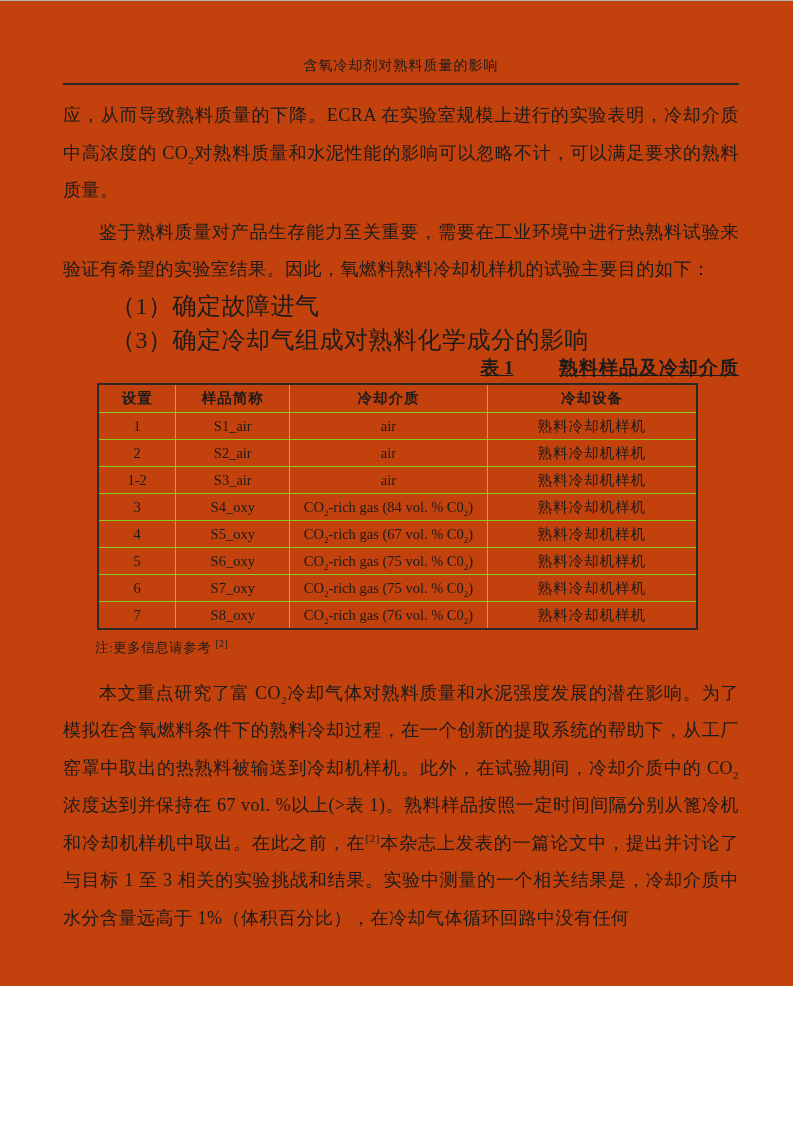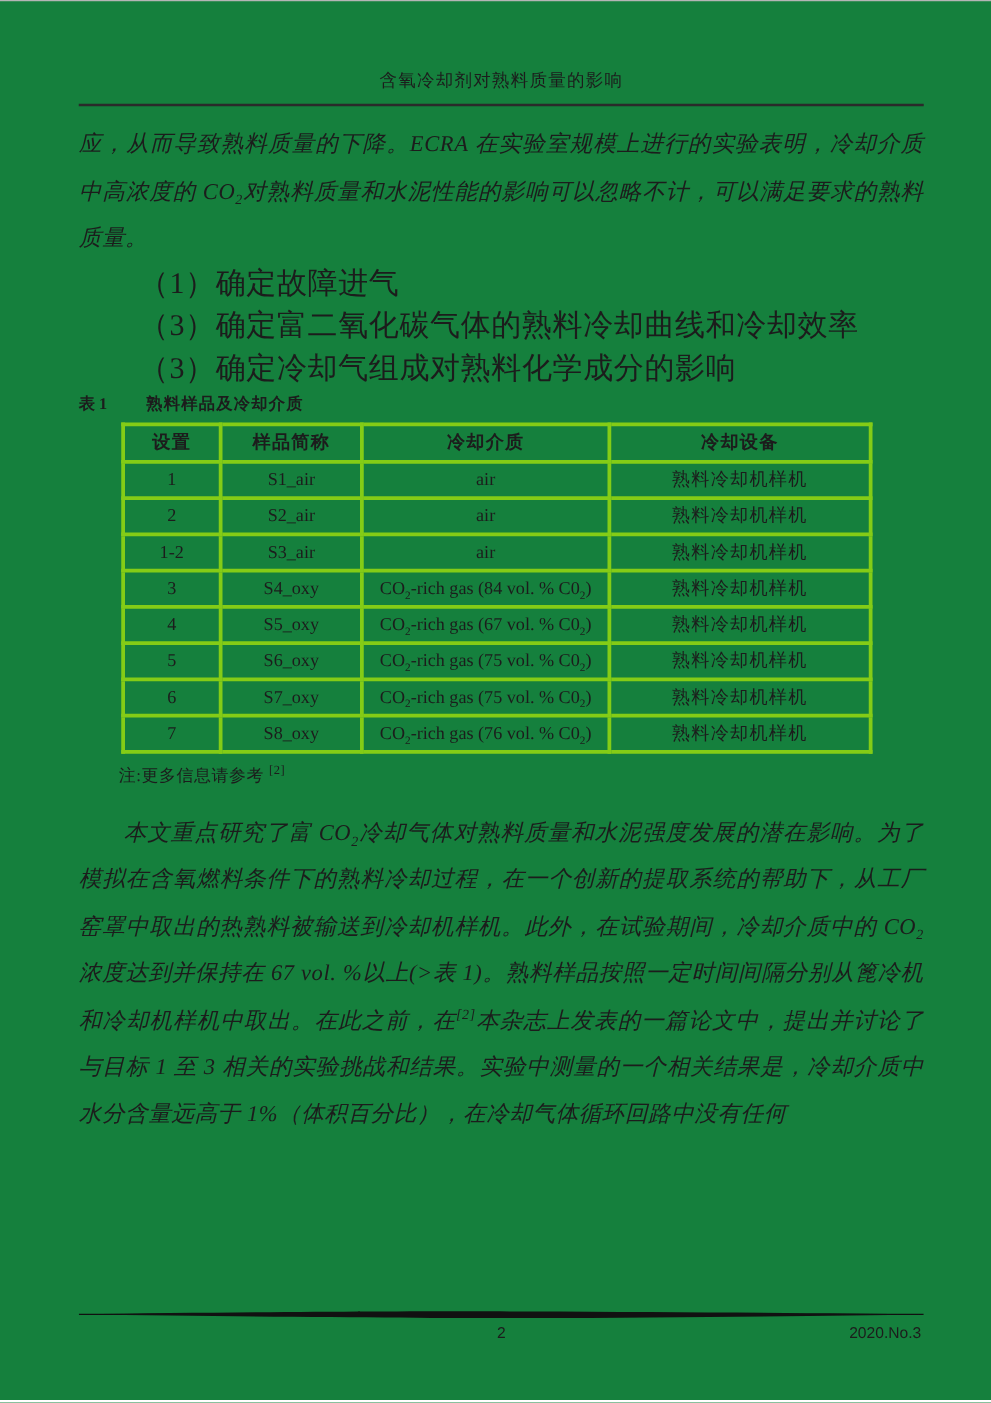--- a/index.html
+++ b/index.html
@@ -1,21 +1,21 @@
 <!DOCTYPE html>
 <html lang="zh"><head>
 <meta charset="utf-8">
 <style>
   html,body{margin:0;padding:0;background:#ffffff;}
   .page{
     position:relative;
-    width:793px;height:1120px;
+    width:793px;height:986px;
     box-sizing:border-box;
     padding:0 54px 0 63px;
-    background:#15803d;
+    background:#c2410c;
     color:#1c1c1c;
     font-family:"Liberation Serif","DejaVu Serif",serif;
     overflow:hidden;
   }
   .top-edge{position:absolute;top:0;left:0;width:100%;height:1px;background:#b5b5b5;}
   
   .running-title{
     margin-top:57px;
     text-align:center;
     font-size:14px;line-height:18px;
@@ -23,52 +23,52 @@
   }
   .header-rule{margin-top:8px;border-top:2px solid #2a2a2a;height:0;}
   
   .body-par{
     margin:0;
     font-size:18px;
     line-height:37.5px;
     letter-spacing:0.5px;
     text-align:justify;
     text-justify:inter-ideograph;
-    font-style:italic;
   }
   .body-par.first{margin-top:12px;}
   .body-par.indent{text-indent:2em;}
   .body-par.p2{margin-top:4px;}
   .body-par.p3{margin-top:18px;}
   sub{font-size:0.62em;line-height:0;}
   sup{font-size:0.62em;line-height:0;}
   
   .objective-list{margin:0;padding:0;list-style:none;}
   .objective-list li{
     font-size:24px;line-height:34px;letter-spacing:0.5px;
     text-indent:2em;
   }
   
   .table-caption{
     margin-top:1px;margin-bottom:5px;
-    text-align:left;
-    font-size:13px;line-height:20px;
+    text-align:right;
+    font-size:19px;line-height:20px;
     font-weight:bold;
+    text-decoration:underline;
   }
   .table-caption .cap-title{margin-left:2.4em;letter-spacing:1px;}
   
   table.samples{
     width:601px;
     margin-left:34px;
     border-collapse:collapse;
     border:2px solid #2a2a2a;
     table-layout:fixed;
   }
   table.samples th,table.samples td{
-    border:3px solid #84cc16;
+    border:1px solid #84cc16;
     text-align:center;
     vertical-align:middle;
     font-size:14.5px;
     padding:0 2px;
     height:26px;
     line-height:16px;
     font-weight:normal;
     overflow:hidden;
     white-space:nowrap;
   }
@@ -109,24 +109,24 @@
   <div class="top-edge"></div>
 
   <header>
     <div class="running-title">含氧冷却剂对熟料质量的影响</div>
     <div class="header-rule"></div>
   </header>
 
   <main>
     <p class="body-par first">应，从而导致熟料质量的下降。ECRA 在实验室规模上进行的实验表明，冷却介质中高浓度的 CO<sub>2</sub>对熟料质量和水泥性能的影响可以忽略不计，可以满足要求的熟料质量。</p>
 
+    <p class="body-par indent p2">鉴于熟料质量对产品生存能力至关重要，需要在工业环境中进行热熟料试验来验证有希望的实验室结果。因此，氧燃料熟料冷却机样机的试验主要目的如下：</p>
 
     <ol class="objective-list">
       <li>（1）确定故障进气</li>
-      <li>（3）确定富二氧化碳气体的熟料冷却曲线和冷却效率</li>
       <li>（3）确定冷却气组成对熟料化学成分的影响</li>
     </ol>
 
     <div class="table-caption">
       <span>表 1</span><span class="cap-title">熟料样品及冷却介质</span>
     </div>
 
     <table class="samples">
       <colgroup>
         <col class="col-set">

